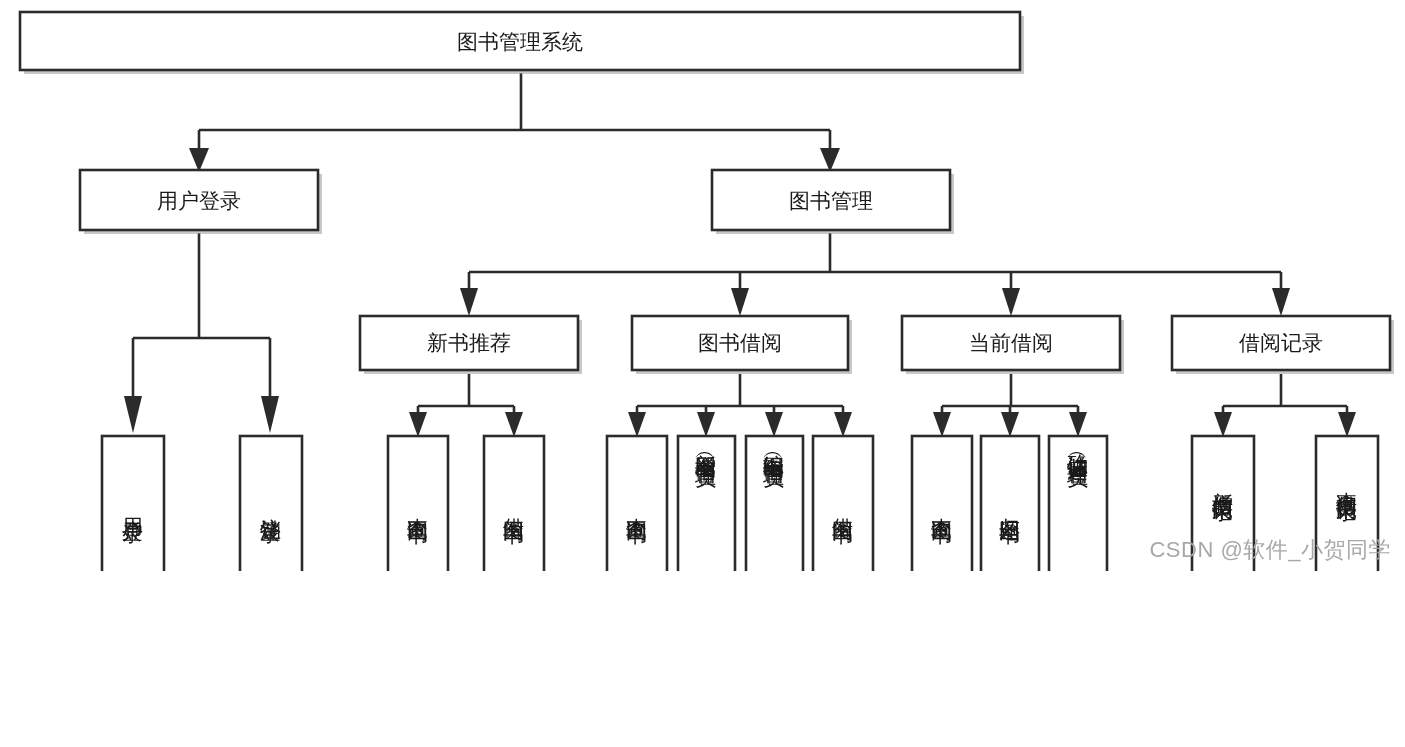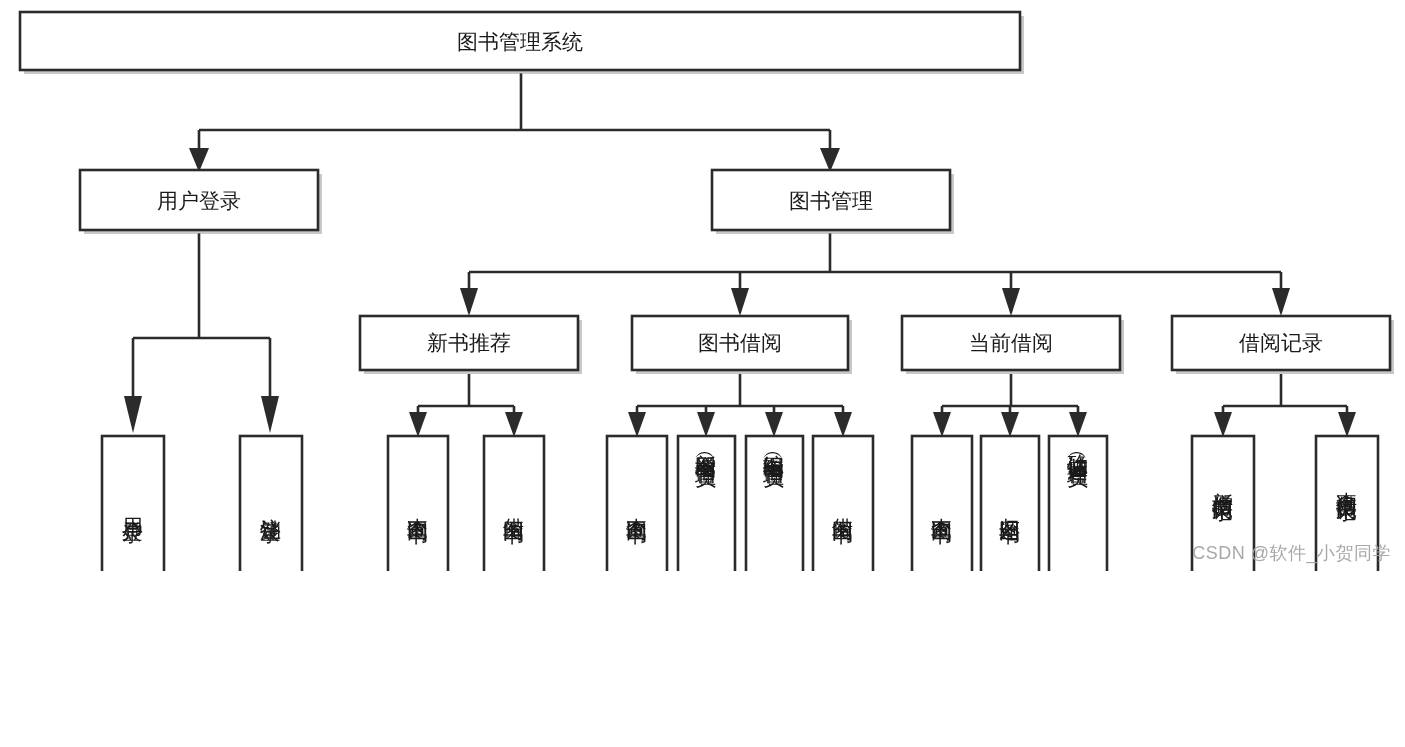--- a/index.html
+++ b/index.html
@@ -56,21 +56,21 @@
     writing-mode: vertical-rl;
     text-orientation: upright;
     letter-spacing: 2px;
     text-anchor: middle;
   }
   .watermark {
     position: absolute;
     right: 14px;
     bottom: 6px;
     font-family: "Liberation Sans", "DejaVu Sans", sans-serif;
-    font-size: 18px;
+    font-size: 22px;
     color: #a8a8a8;
     white-space: nowrap;
     pointer-events: none;
     letter-spacing: 0.5px;
   }
 </style>
 </head>
 <body>
 
 <div id="stage">

